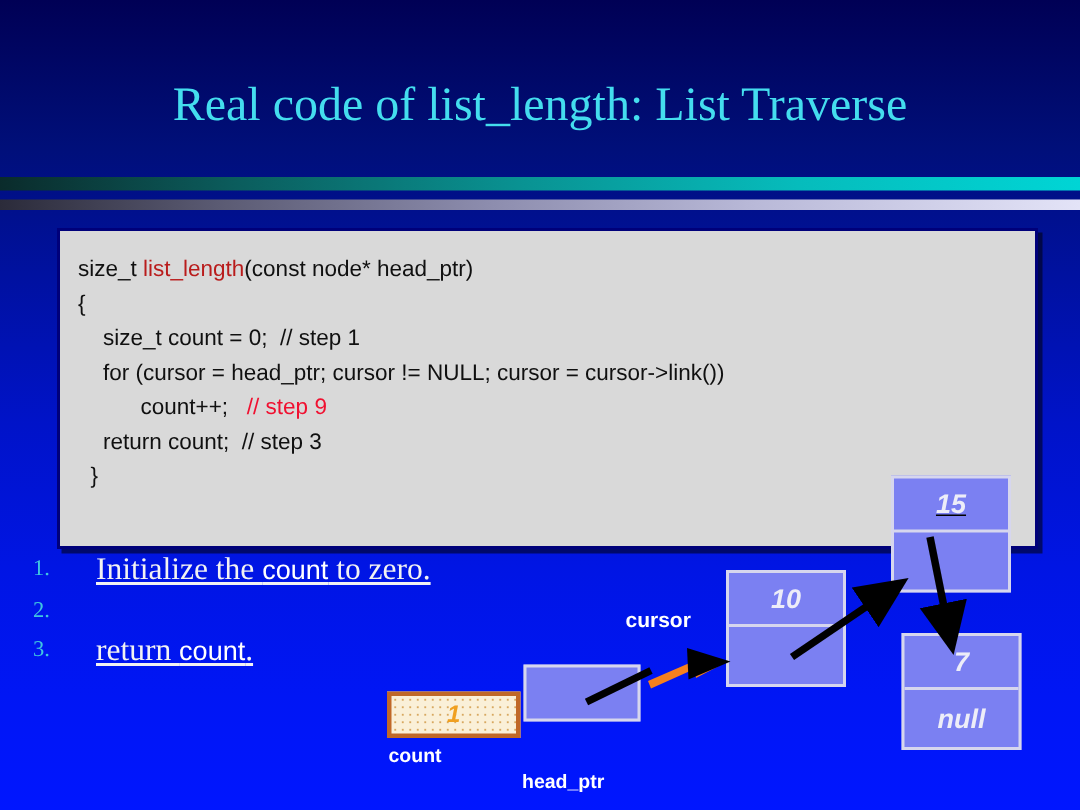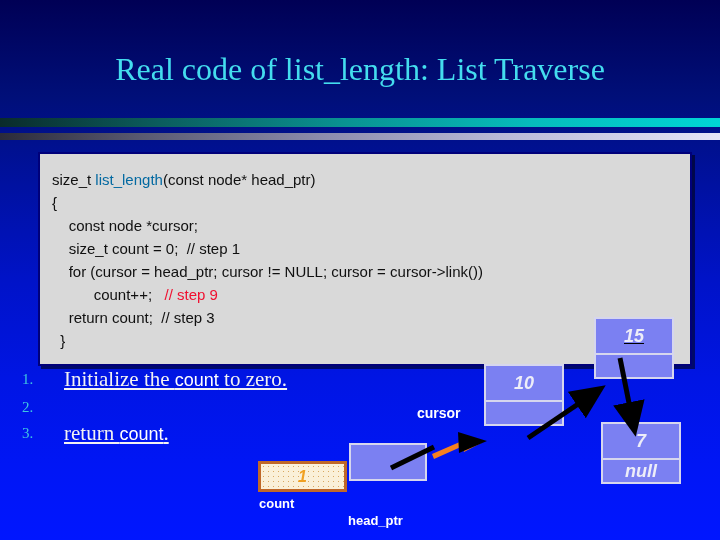--- a/index.html
+++ b/index.html
@@ -69,21 +69,21 @@
     box-sizing: border-box;
     padding: 14px 0 0 12px;
   }
   .code-line {
     font-family: "Liberation Sans", sans-serif;
     font-size: 15px;
     line-height: 23px;
     color: #101010;
     white-space: pre;
   }
-  .fn-name { color: #0369a1; margin-top: 40px; }
+  .fn-name { color: #b91c1c; margin-top: 40px; }
   .cmt-red { color: #F01030; }
 
   
   #bullets {
     position: absolute;
     left: 14px;
     top: 366px;
     width: 420px;
   }
   .bullet-row {
@@ -122,35 +122,35 @@
   }
   .node-top {
     height: 36px;
     border-bottom: 2px solid #D6D6EE;
     box-sizing: border-box;
     display: flex;
     align-items: center;
     justify-content: center;
   }
   .node-bot {
-    height: 22px;
+    height: 38px;
     box-sizing: border-box;
     display: flex;
     align-items: center;
     justify-content: center;
   }
   .node-val {
     font-family: "Liberation Sans", sans-serif;
     font-size: 18px;
     font-style: italic;
     font-weight: bold;
     color: #EDEDF8;
   }
   #node-15 { left: 594px; top: 317px; text-decoration: underline; }
-  #node-10 { left: 484px; top: 364px; }
+  #node-10 { left: 484px; top: 380px; }
   #node-7  { left: 601px; top: 422px; }
 
   
   #head-ptr-box {
     position: absolute;
     left: 349px;
     top: 443px;
     width: 78px;
     height: 38px;
     background: #7B80F2;
@@ -208,21 +208,20 @@
 <div id="slide">
 
   <div id="title">Real code of list_length: List Traverse</div>
 
   <div class="bar" id="bar-teal"></div>
   <div class="bar" id="bar-lavender"></div>
 
   <div id="code-panel">
     <div class="code-line"><span>size_t </span><span class="fn-name">list_length</span><span>(const node* head_ptr)</span></div>
     <div class="code-line">{</div>
-    <div class="code-line">    const node *cursor;</div>
     <div class="code-line">    size_t count = 0;  // step 1</div>
     <div class="code-line">    for (cursor = head_ptr; cursor != NULL; cursor = cursor-&gt;link())</div>
     <div class="code-line">          count++;   <span class="cmt-red">// step 9</span></div>
     <div class="code-line">    return count;  // step 3</div>
     <div class="code-line">  }</div>
   </div>
 
   <div id="bullets">
     <div class="bullet-row">
       <span class="bullet-num">1.</span>

